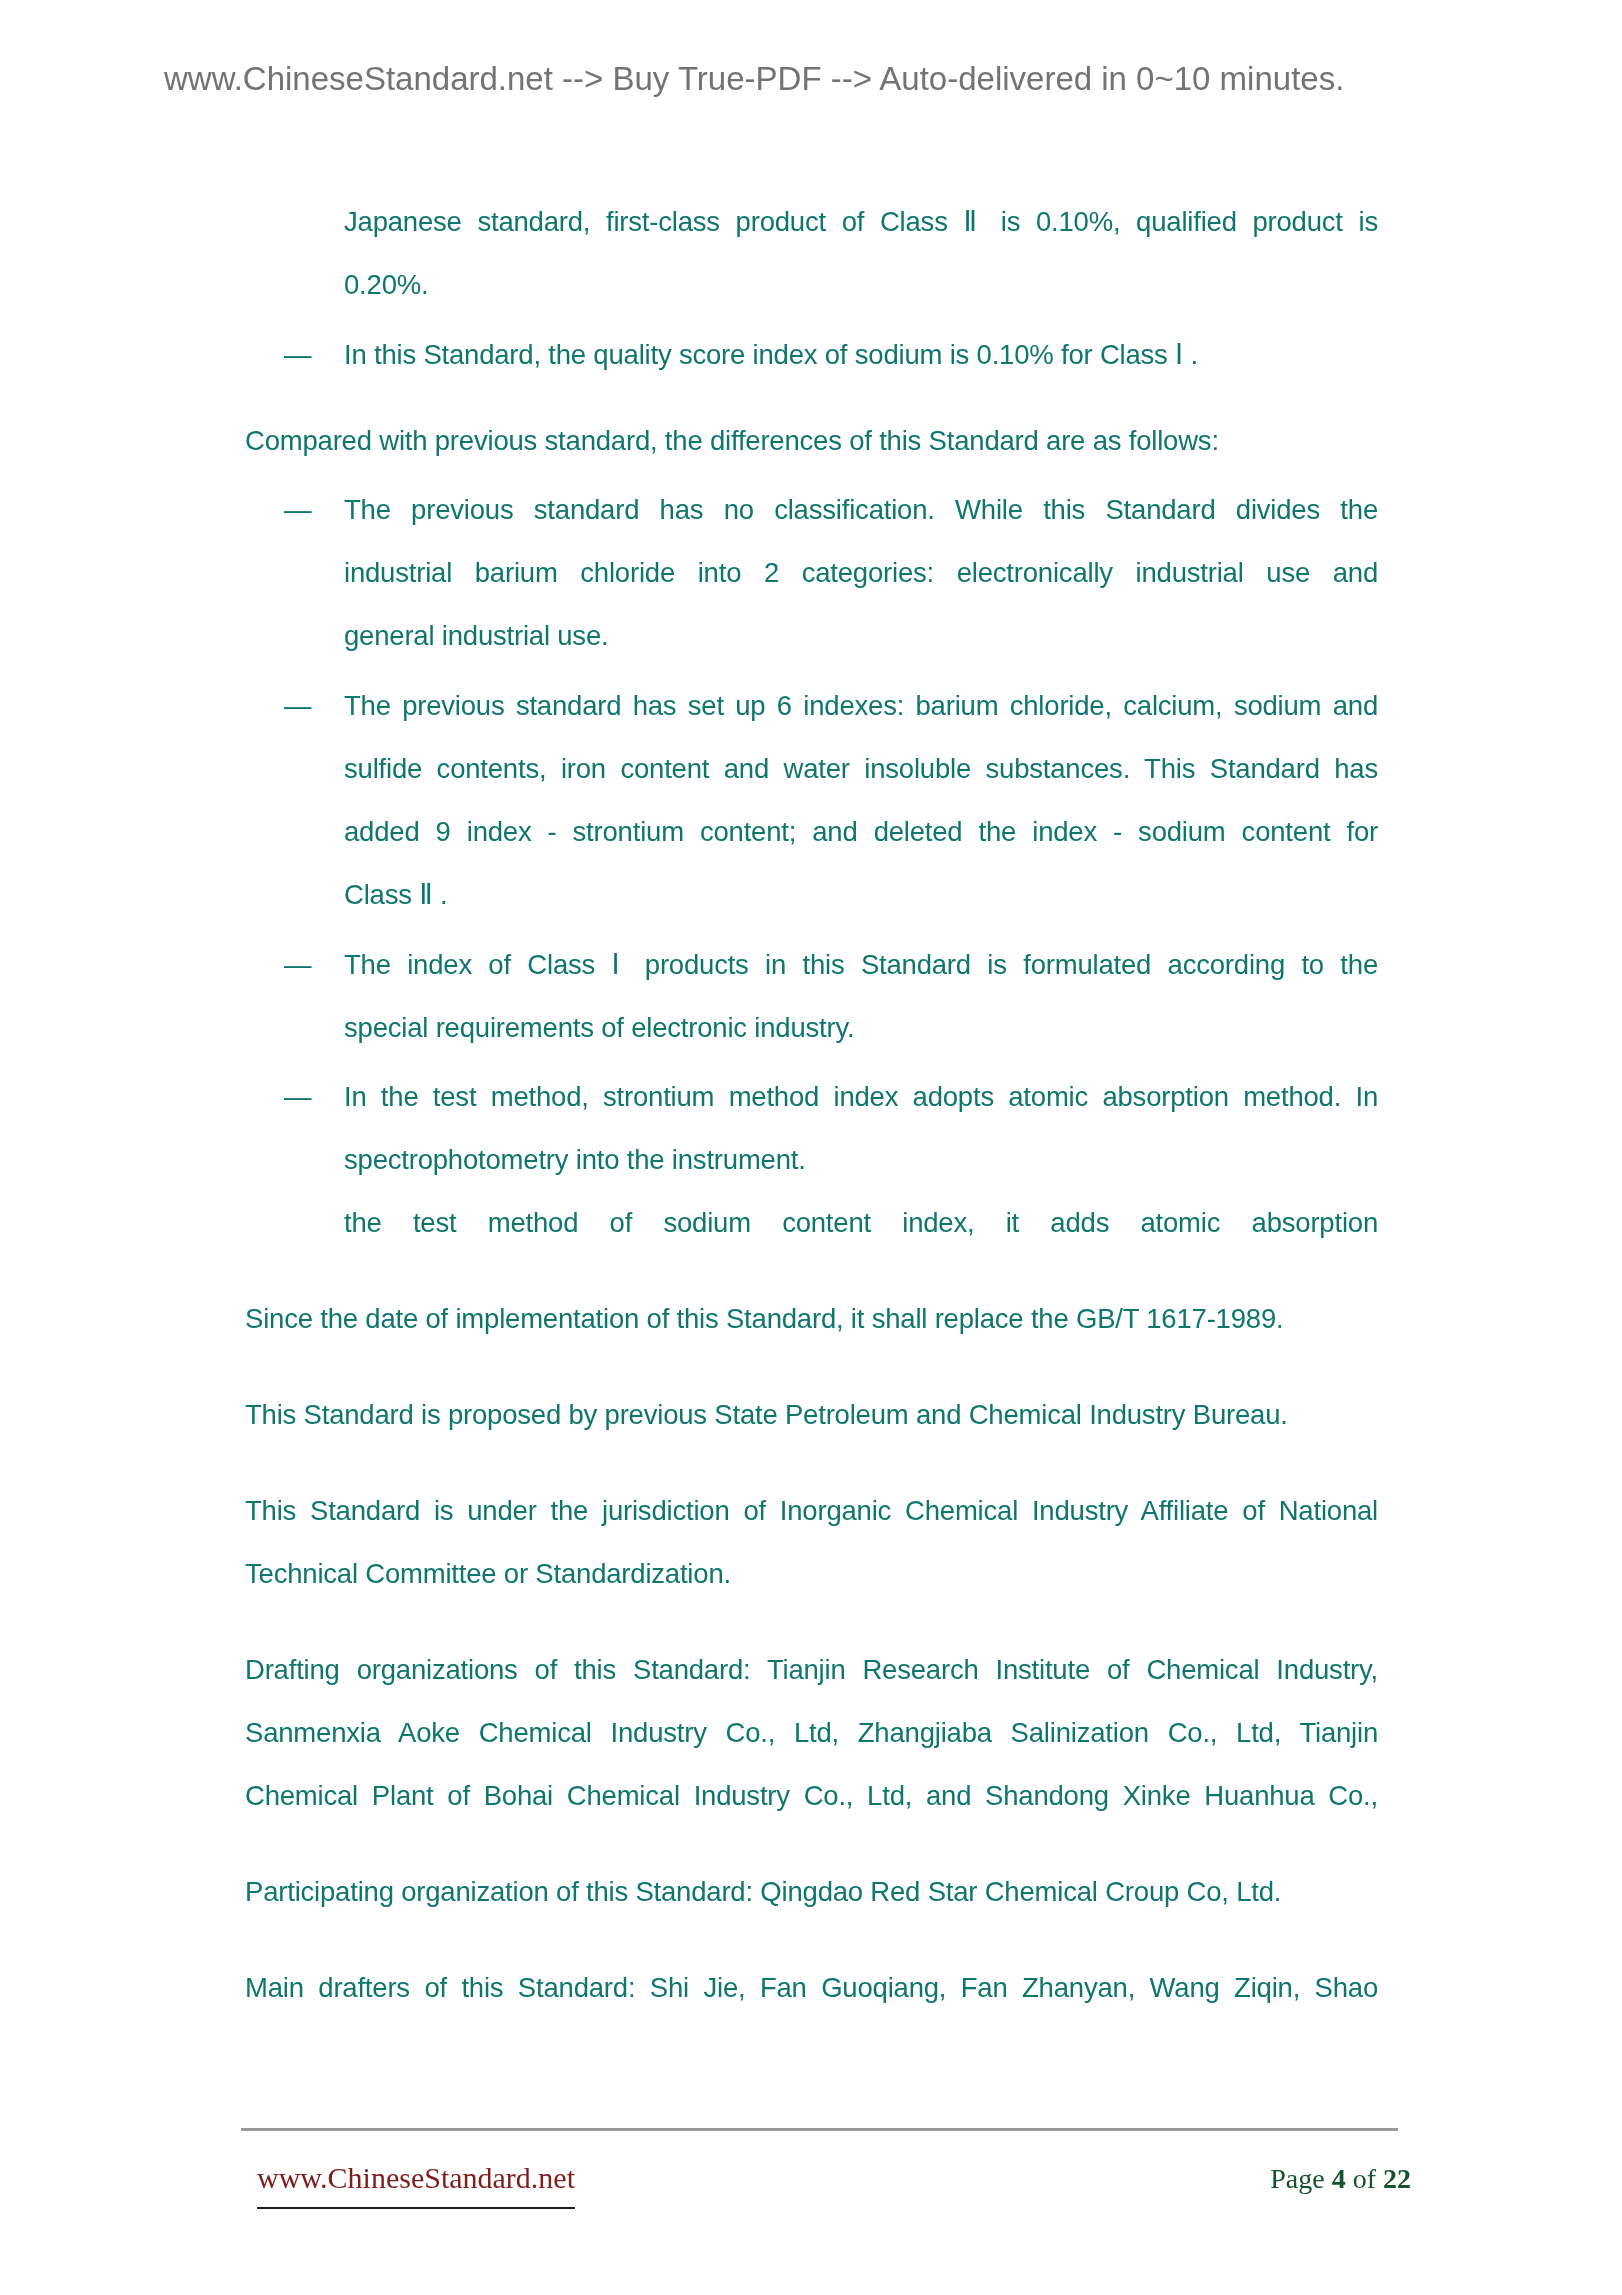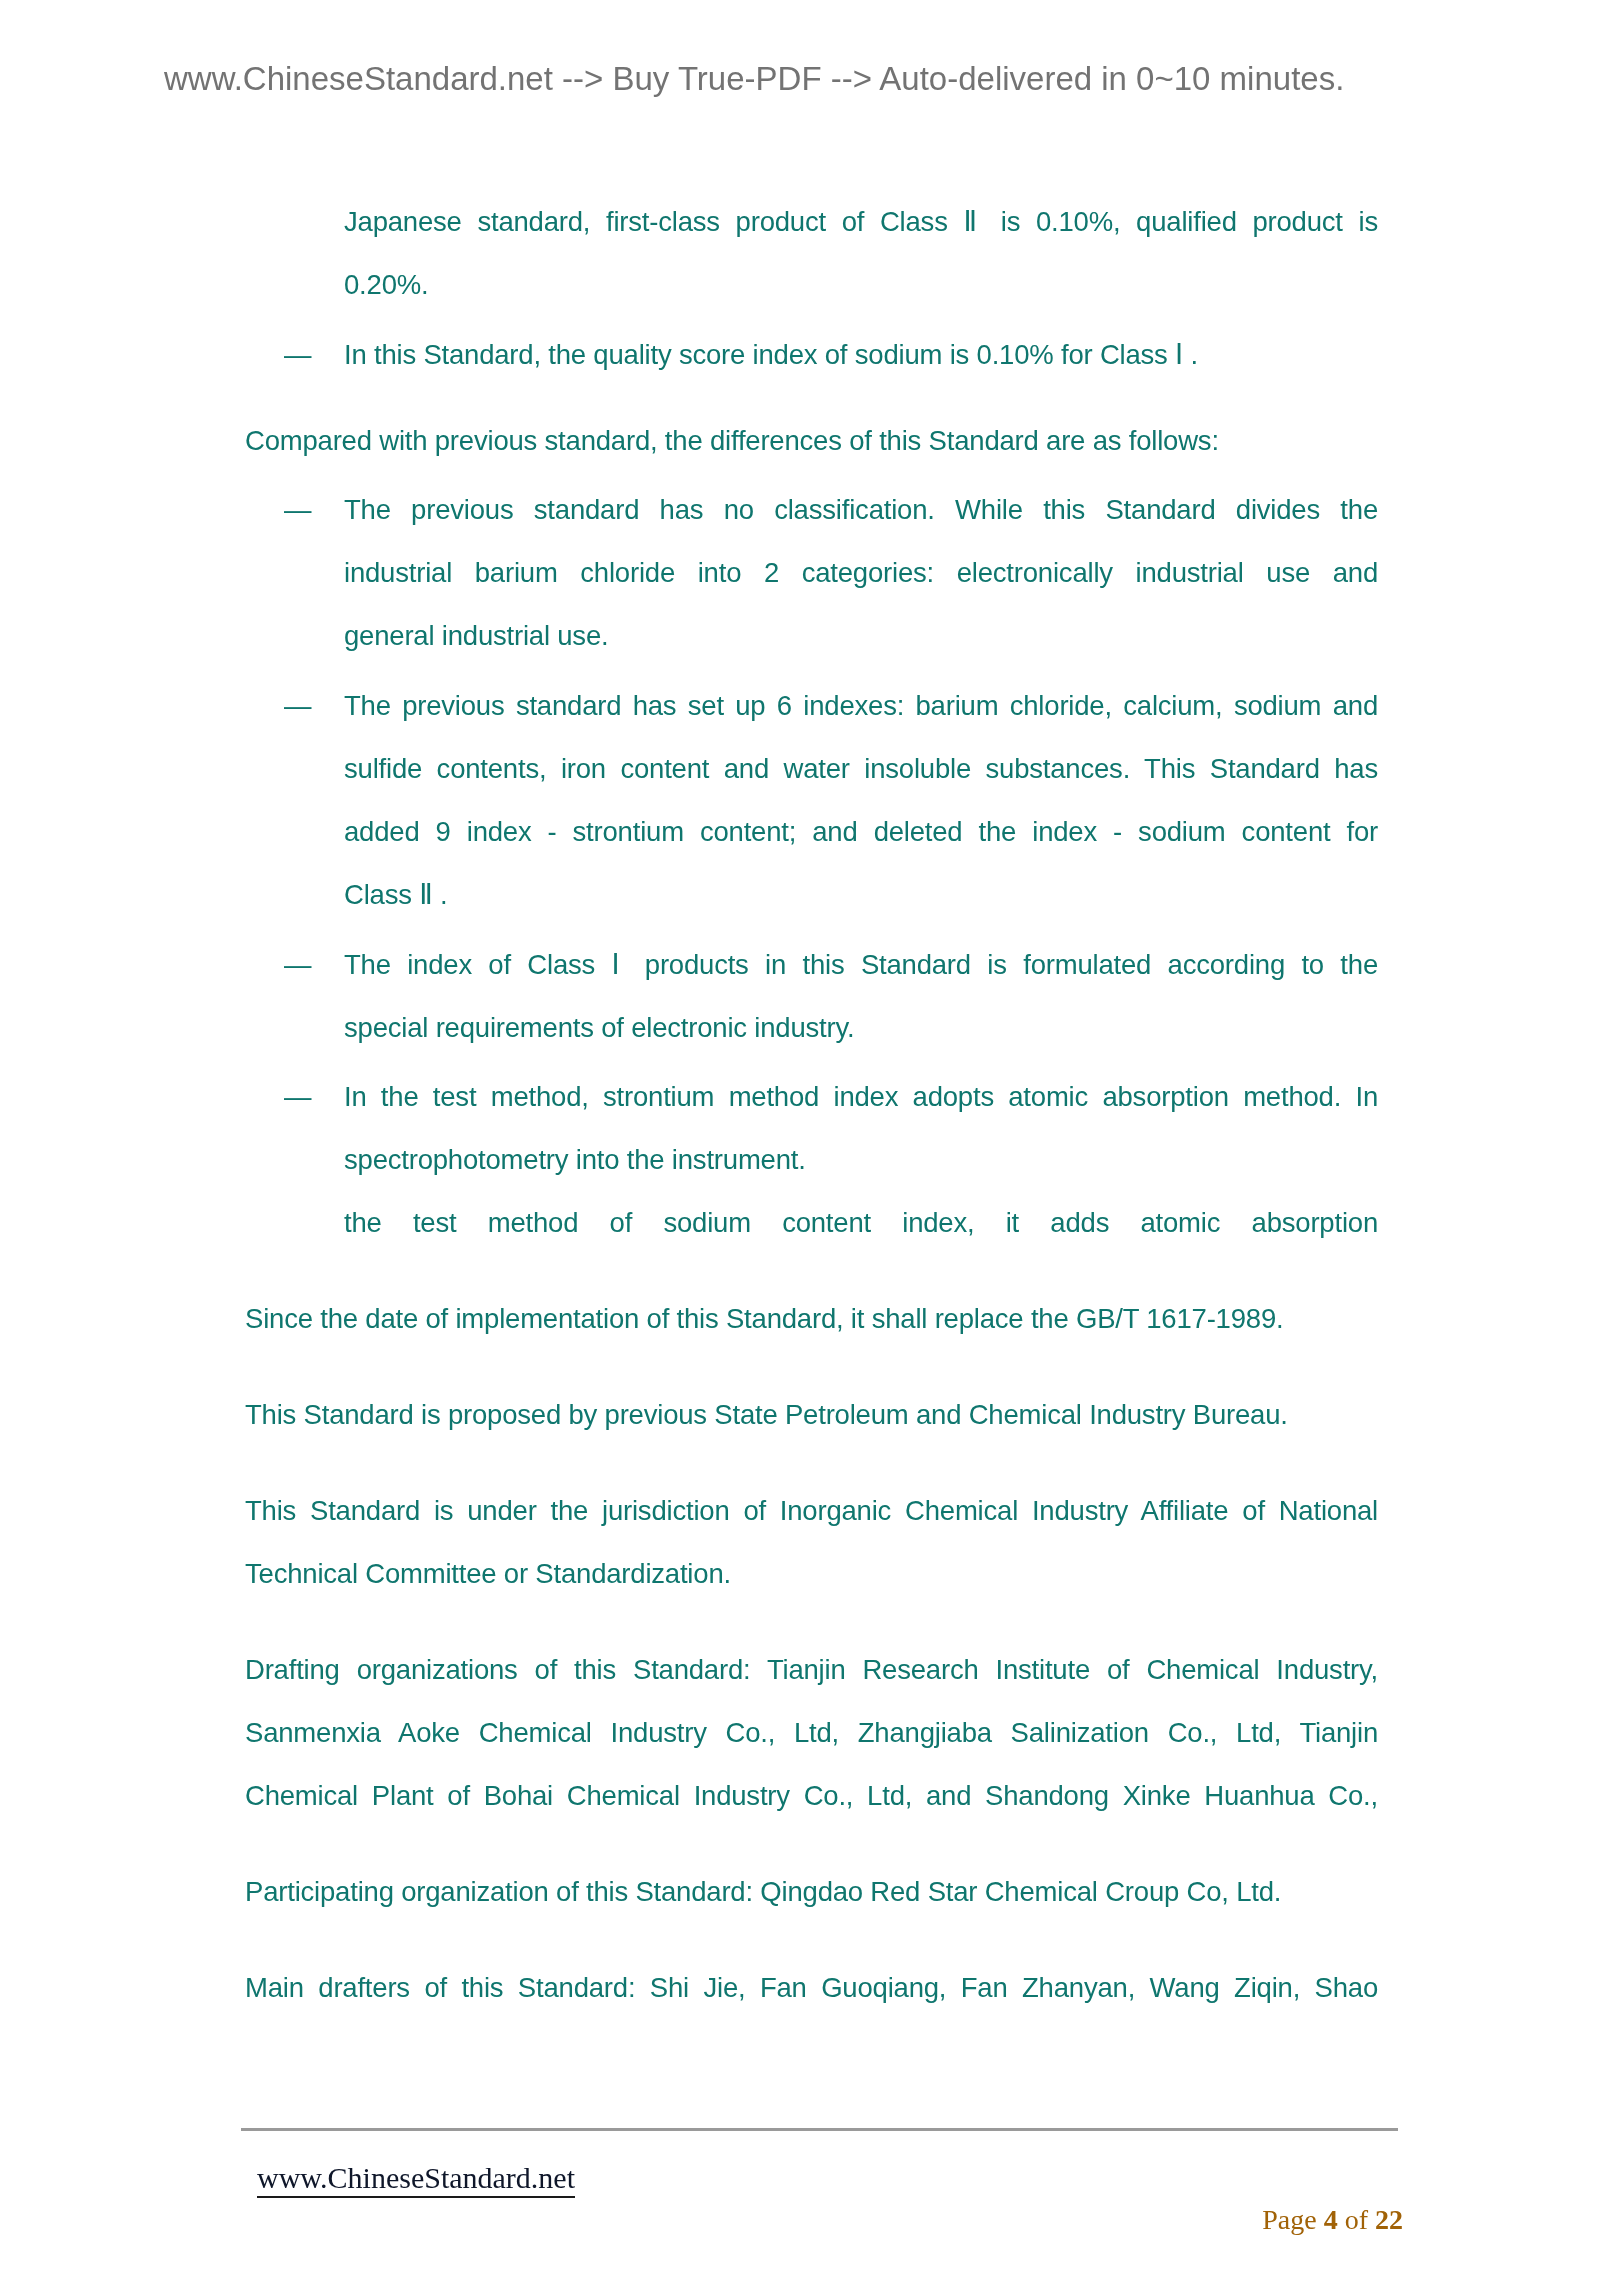--- a/index.html
+++ b/index.html
@@ -35,33 +35,32 @@
   }
   .footer-rule{
     position:absolute;left:241px;top:2128px;
     width:1157px;height:2.5px;
     background:#9a9a9a;
   }
   .footer-site{
     position:absolute;left:257px;top:2161px;
     font-family:"Liberation Serif", "DejaVu Serif", serif;
     font-size:30px;line-height:33px;
-    color:#0f172a;
+    color:#7f1d1d;
     border-bottom:2.5px solid #1a1a1a;
-    padding-bottom:2px;
+    padding-bottom:13px;
     white-space:nowrap;
     text-align:right;
   }
   .footer-page{
-    position:absolute;right:220px;top:2163px;
+    position:absolute;right:212px;top:2163px;
     font-family:"Liberation Serif", "DejaVu Serif", serif;
     font-size:28px;line-height:32px;
-    color:#a16207;
+    color:#14532d;
     white-space:nowrap;
-    margin-top:41px;
   }
   .footer-page .b{font-weight:bold;}
 </style>
 </head>
 <body>
 
 <div id="page">
 
   <div class="header">www.ChineseStandard.net --&gt; Buy True-PDF --&gt; Auto-delivered in 0~10 minutes.</div>
 

